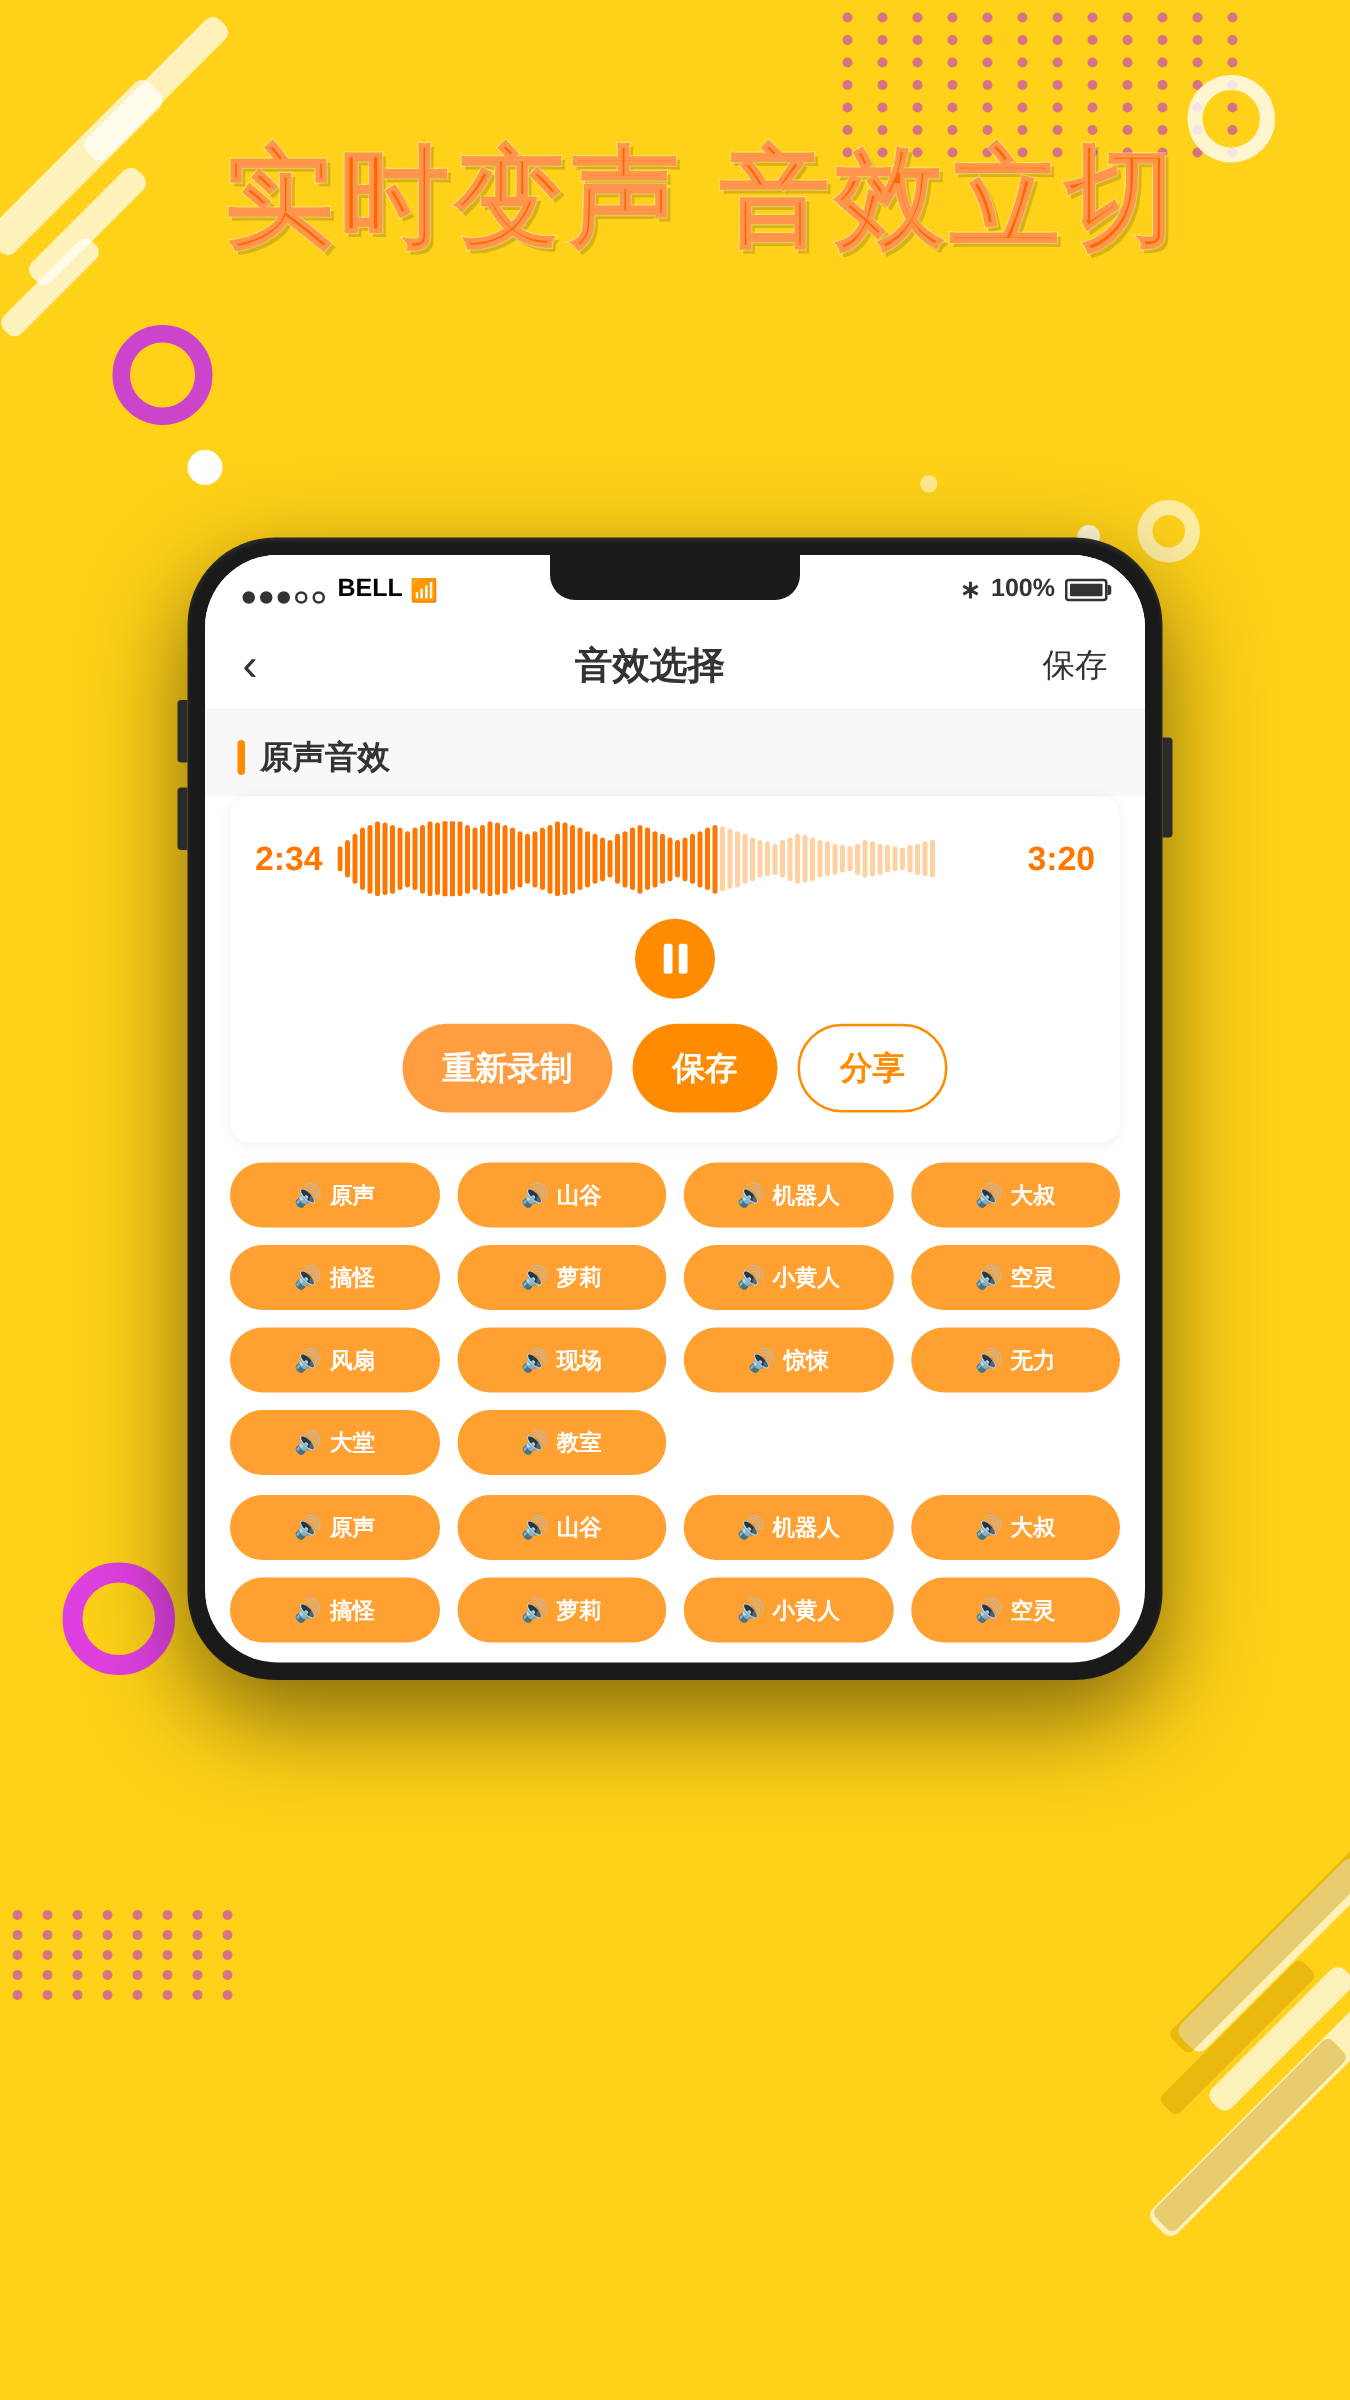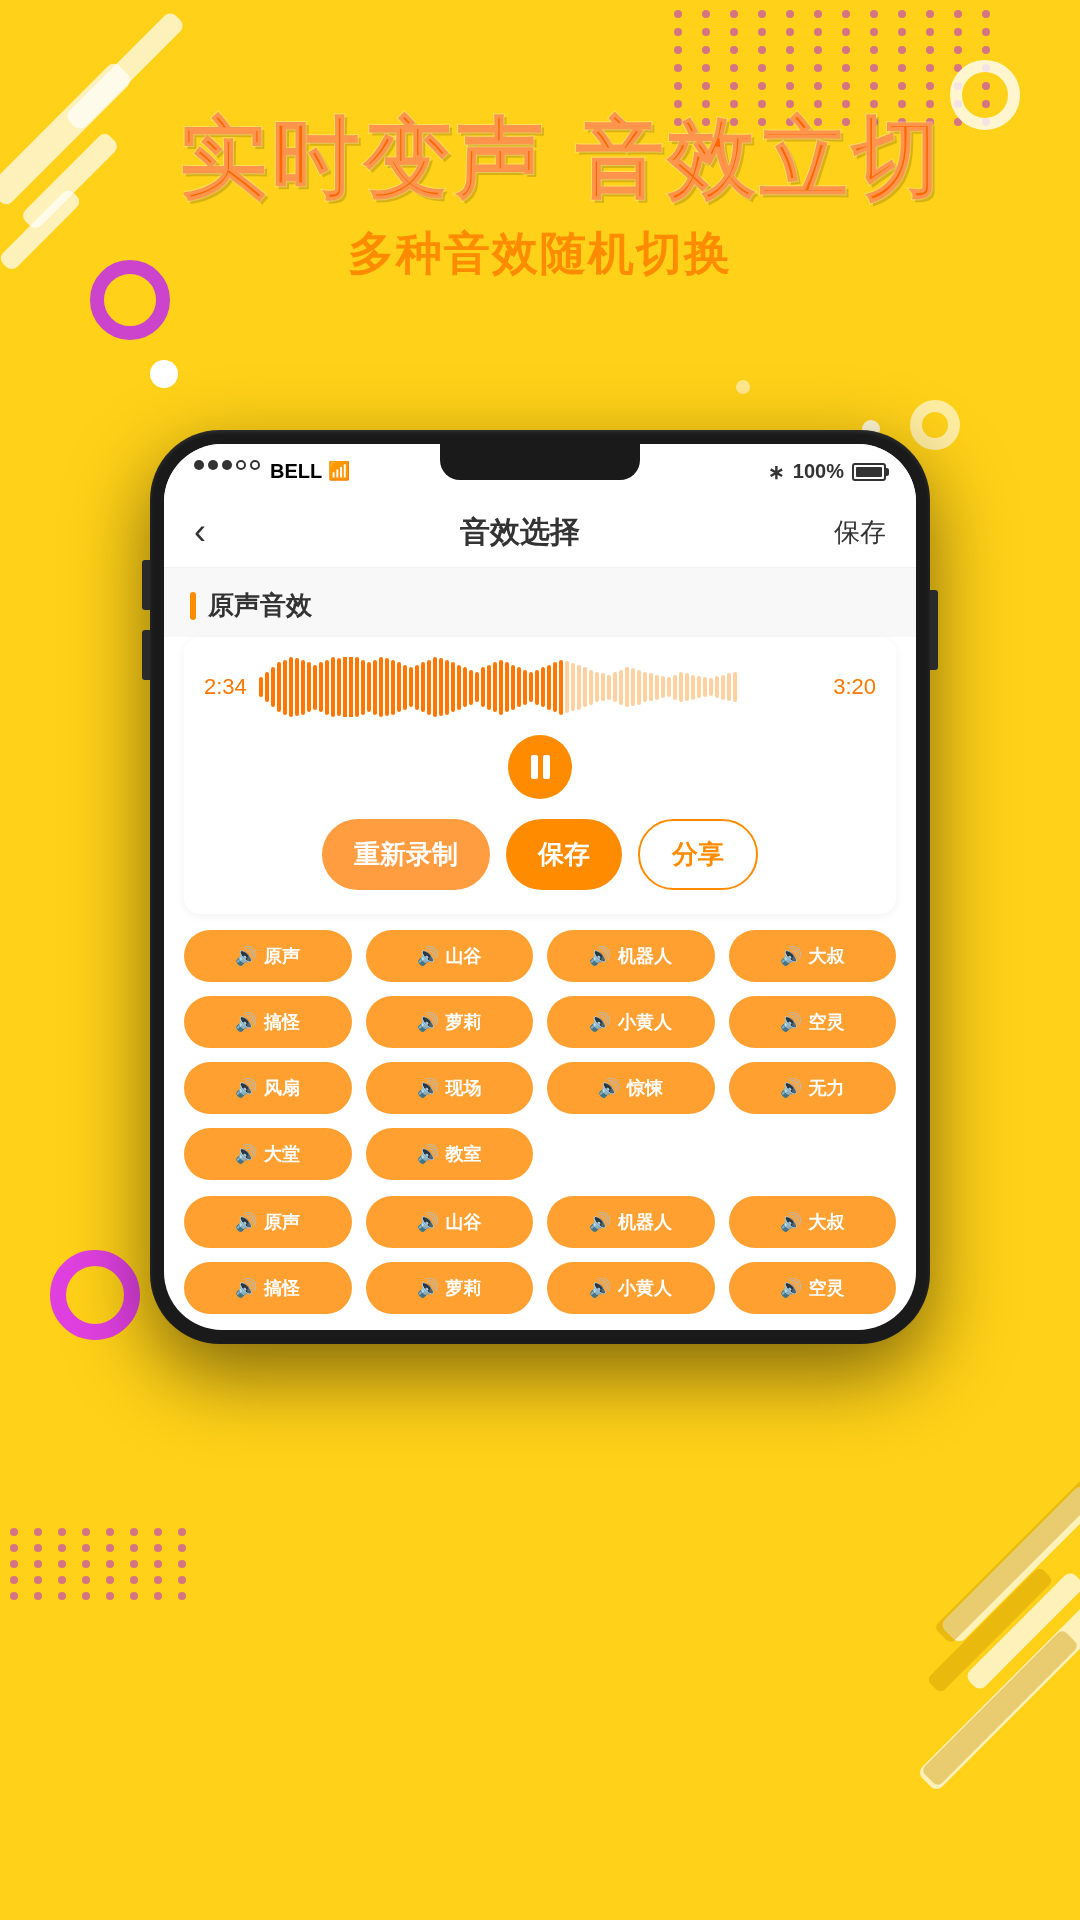--- a/index.html
+++ b/index.html
@@ -190,21 +190,21 @@
     
     .status-bar {
       display: flex;
       justify-content: space-between;
       align-items: center;
       padding: 14px 30px 8px;
       background: white;
       font-size: 22px;
       font-weight: 600;
     }
-    .status-left { display: flex; align-items: flex-start; gap: 6px; }
+    .status-left { display: flex; align-items: flex-end; gap: 6px; }
     .status-dots { display: flex; gap: 4px; }
     .sdot { width: 10px; height: 10px; border-radius: 50%; background: #333; }
     .sdot.empty { background: transparent; border: 2px solid #333; }
     .status-center { font-size: 23px; font-weight: 600; color: #333; }
     .status-right { display: flex; align-items: center; gap: 8px; font-size: 20px; color: #333; }
     .battery-icon {
       width: 34px; height: 18px;
       border: 2px solid #333;
       border-radius: 3px;
       position: relative;
@@ -284,23 +284,23 @@
     }
 
     
     .waveform-container {
       display: flex;
       align-items: center;
       gap: 12px;
       margin-bottom: 18px;
     }
     .time-label {
-      font-size: 22px;
+      font-size: 27px;
       color: #FF7700;
-      font-weight: 400;
+      font-weight: 700;
       white-space: nowrap;
     }
     .waveform {
       flex: 1;
       height: 60px;
       display: flex;
       align-items: center;
       gap: 2px;
       overflow: hidden;
     }
@@ -550,21 +550,20 @@
       <div class="dot"></div>
       <div class="dot"></div>
       <div class="dot"></div>
       <div class="dot"></div>
       <div class="dot"></div>
   </div>
 </div>
 
 <div class="hero-section">
   <div class="hero-title">实时变声 音效立切</div>
-  <div class="hero-subtitle">多种音效随机切换</div>
 </div>
 
 <div class="phone-wrapper">
   <div class="phone-outer">
     <div class="side-btn-vol"></div>
     <div class="side-btn-vol2"></div>
     <div class="side-btn-power"></div>
     <div class="phone-inner">
       <div class="phone-notch"></div>
 

